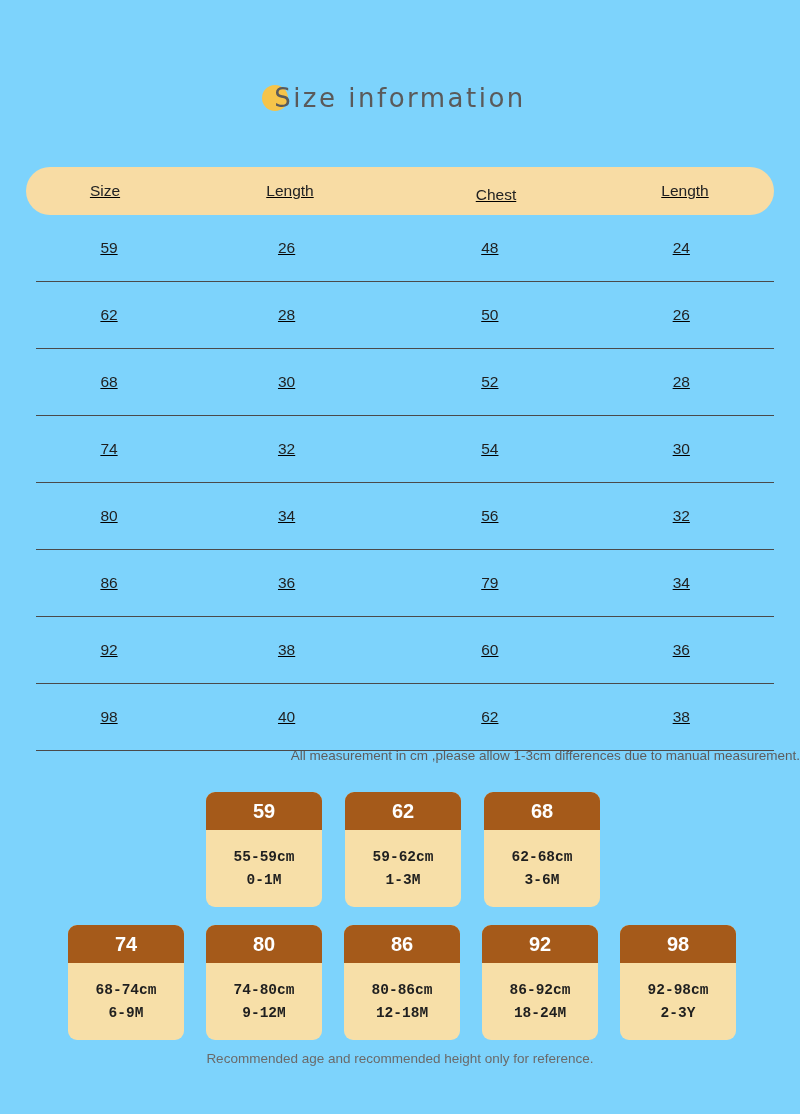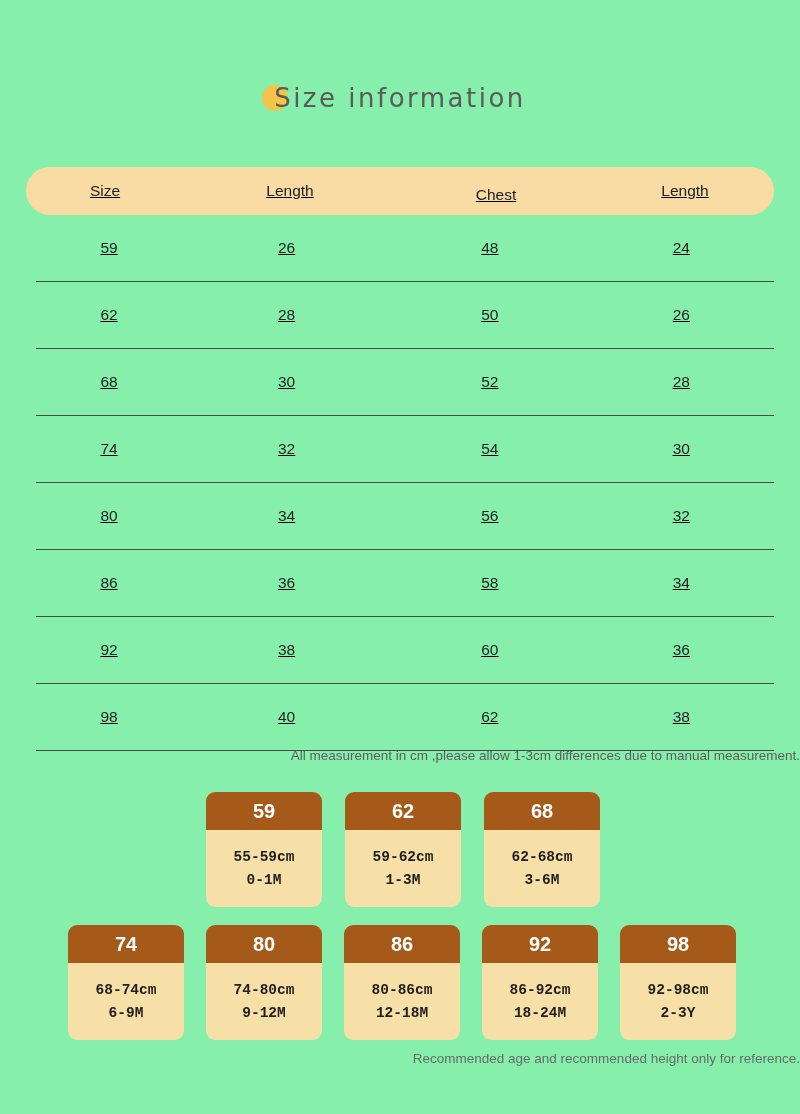--- a/index.html
+++ b/index.html
@@ -9,21 +9,21 @@
     height: 1114px;
     background: #ffffff;
     font-family: "Liberation Sans", sans-serif;
     -webkit-font-smoothing: antialiased;
   }
 
   .page {
     position: relative;
     width: 800px;
     height: 1114px;
-    background: #86efac;
+    background: #7dd3fc;
     overflow: hidden;
   }
 
   
   .title-wrap {
     position: absolute;
     top: 74px;
     left: 0;
     width: 800px;
     height: 48px;
@@ -160,21 +160,21 @@
     font-weight: 600;
     line-height: 1;
   }
 
   
   .footer-note {
     position: absolute;
     top: 1051px;
     left: 0;
     width: 800px;
-    text-align: right;
+    text-align: center;
     font-size: 13.5px;
     color: #6a6a6a;
   }
 </style>
 </head>
 <body>
 
 <div class="page">
 
   <div class="title-wrap">
@@ -224,21 +224,21 @@
     <div class="trow">
       <div class="cell c-size">80</div>
       <div class="cell c-length">34</div>
       <div class="cell c-chest">56</div>
       <div class="cell c-sleeve">32</div>
     </div>
 
     <div class="trow">
       <div class="cell c-size">86</div>
       <div class="cell c-length">36</div>
-      <div class="cell c-chest">58</div>
+      <div class="cell c-chest">79</div>
       <div class="cell c-sleeve">34</div>
     </div>
 
     <div class="trow">
       <div class="cell c-size">92</div>
       <div class="cell c-length">38</div>
       <div class="cell c-chest">60</div>
       <div class="cell c-sleeve">36</div>
     </div>
 

